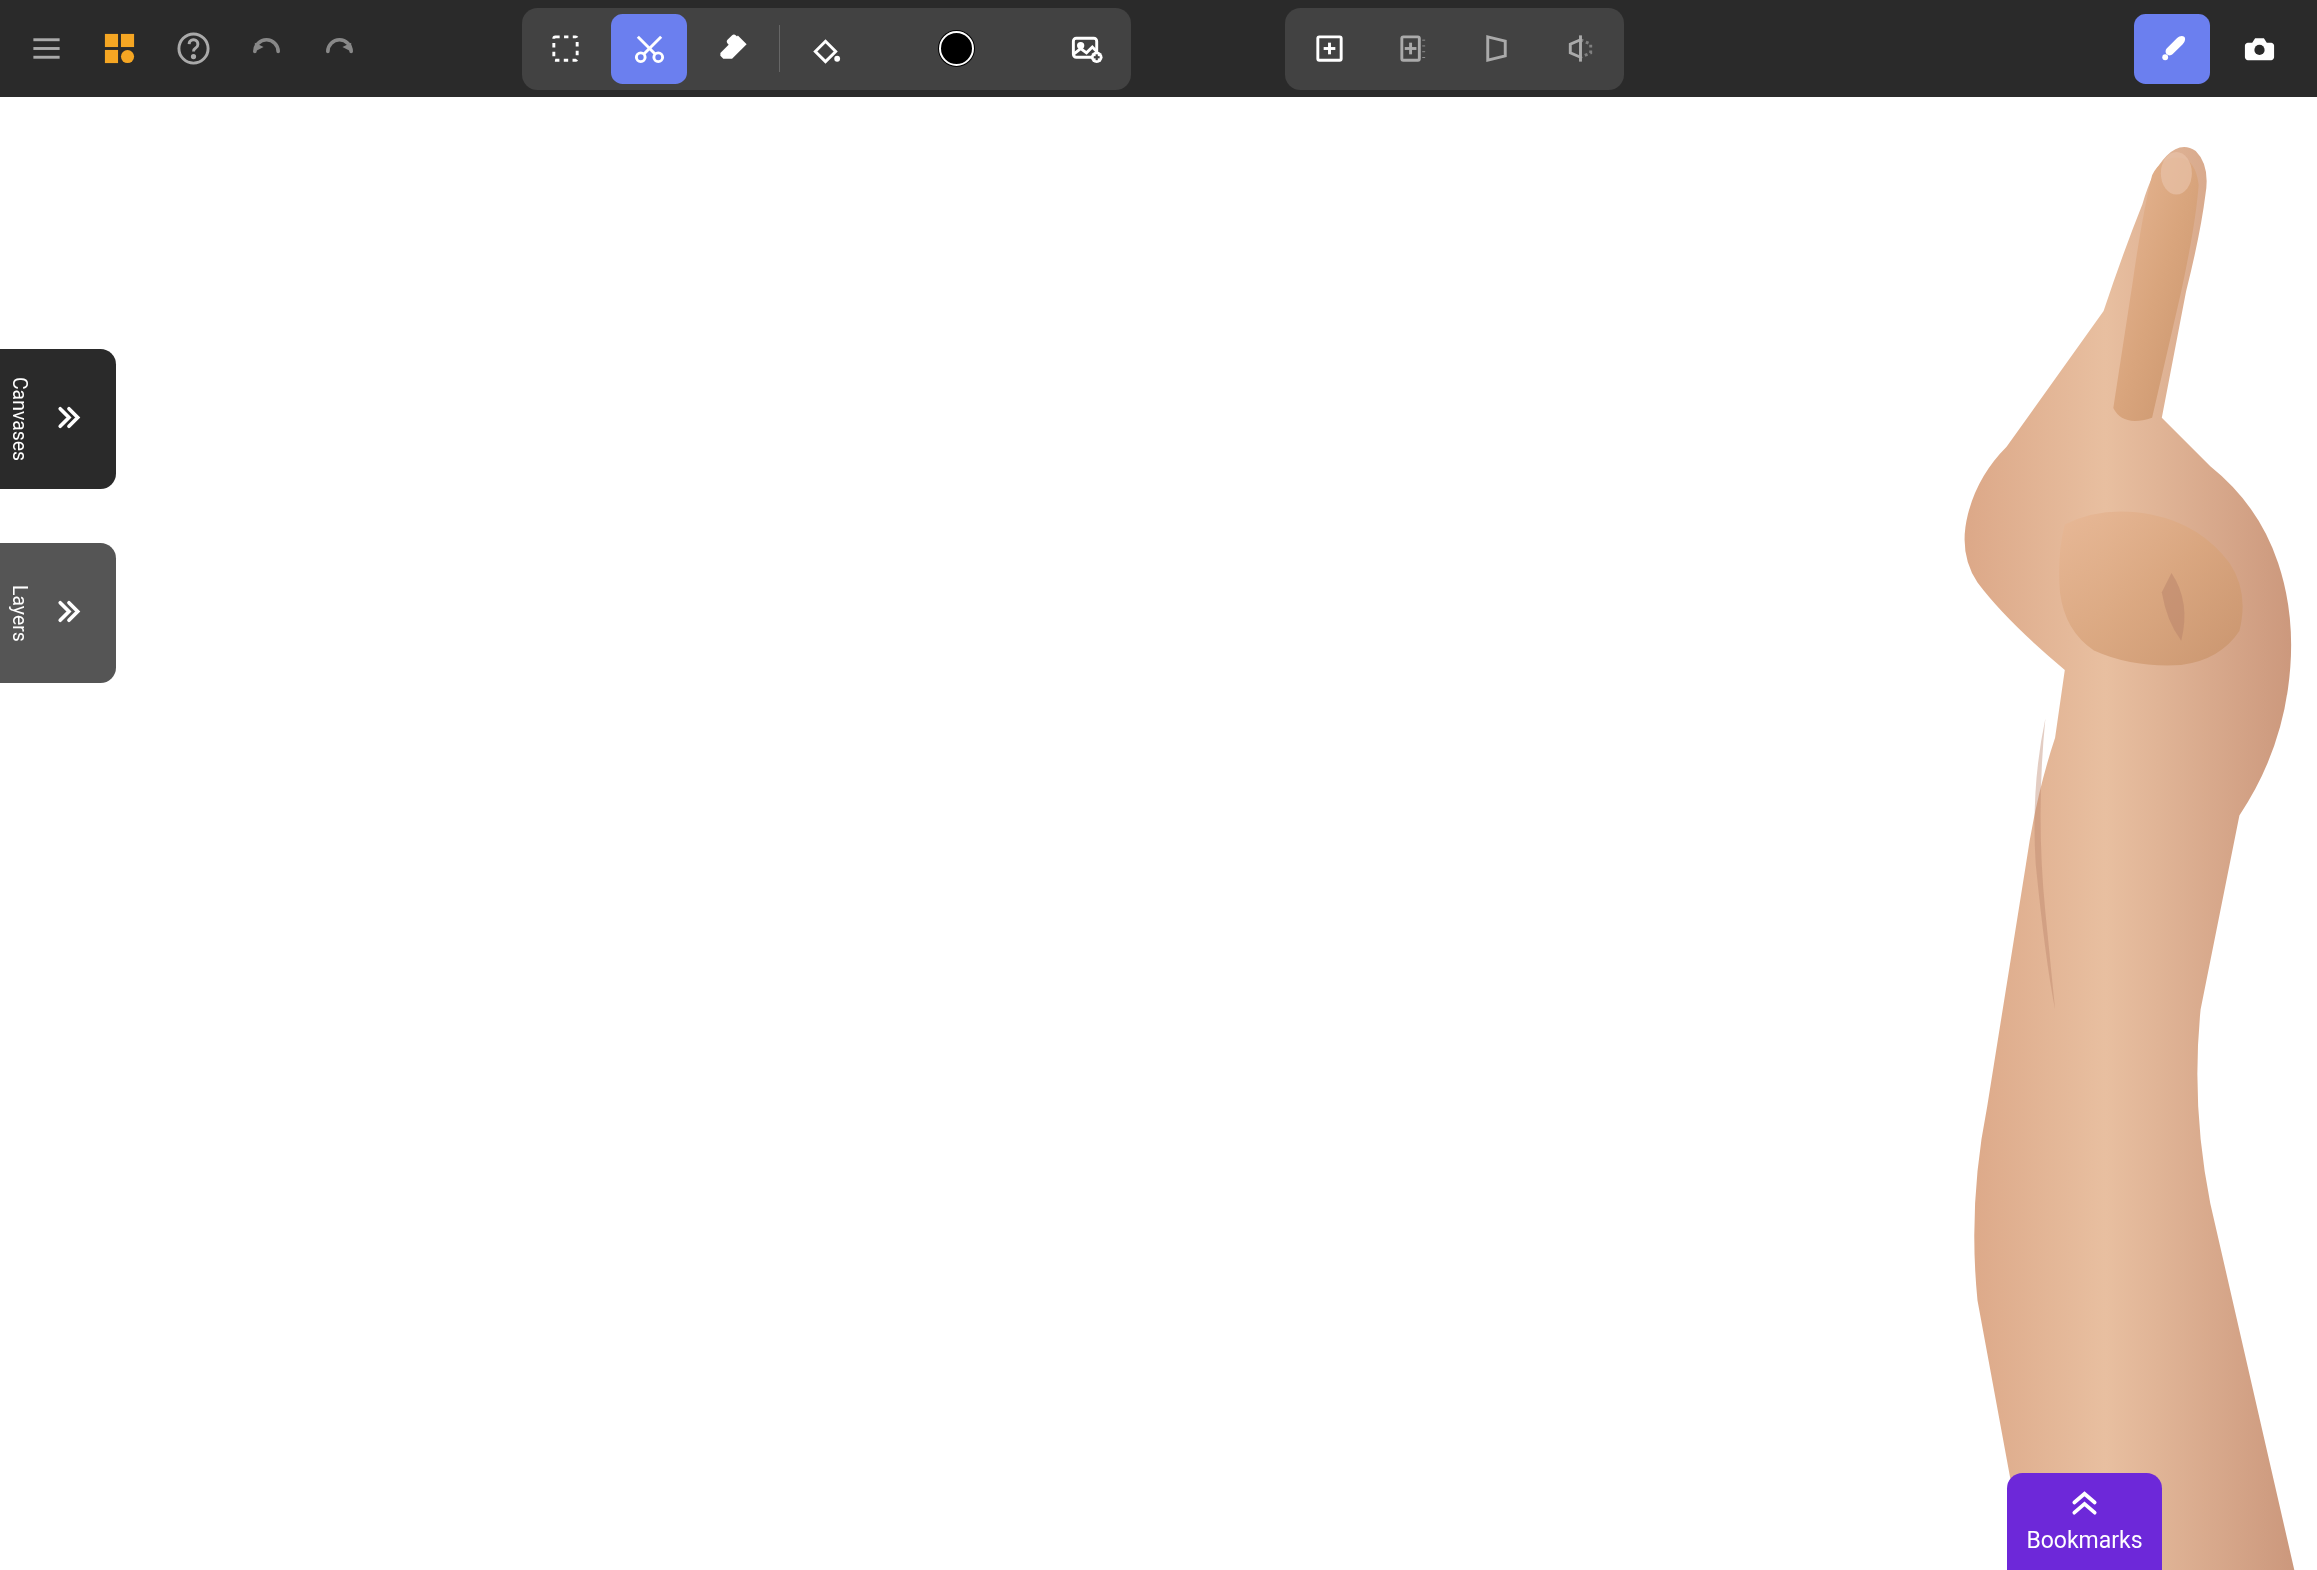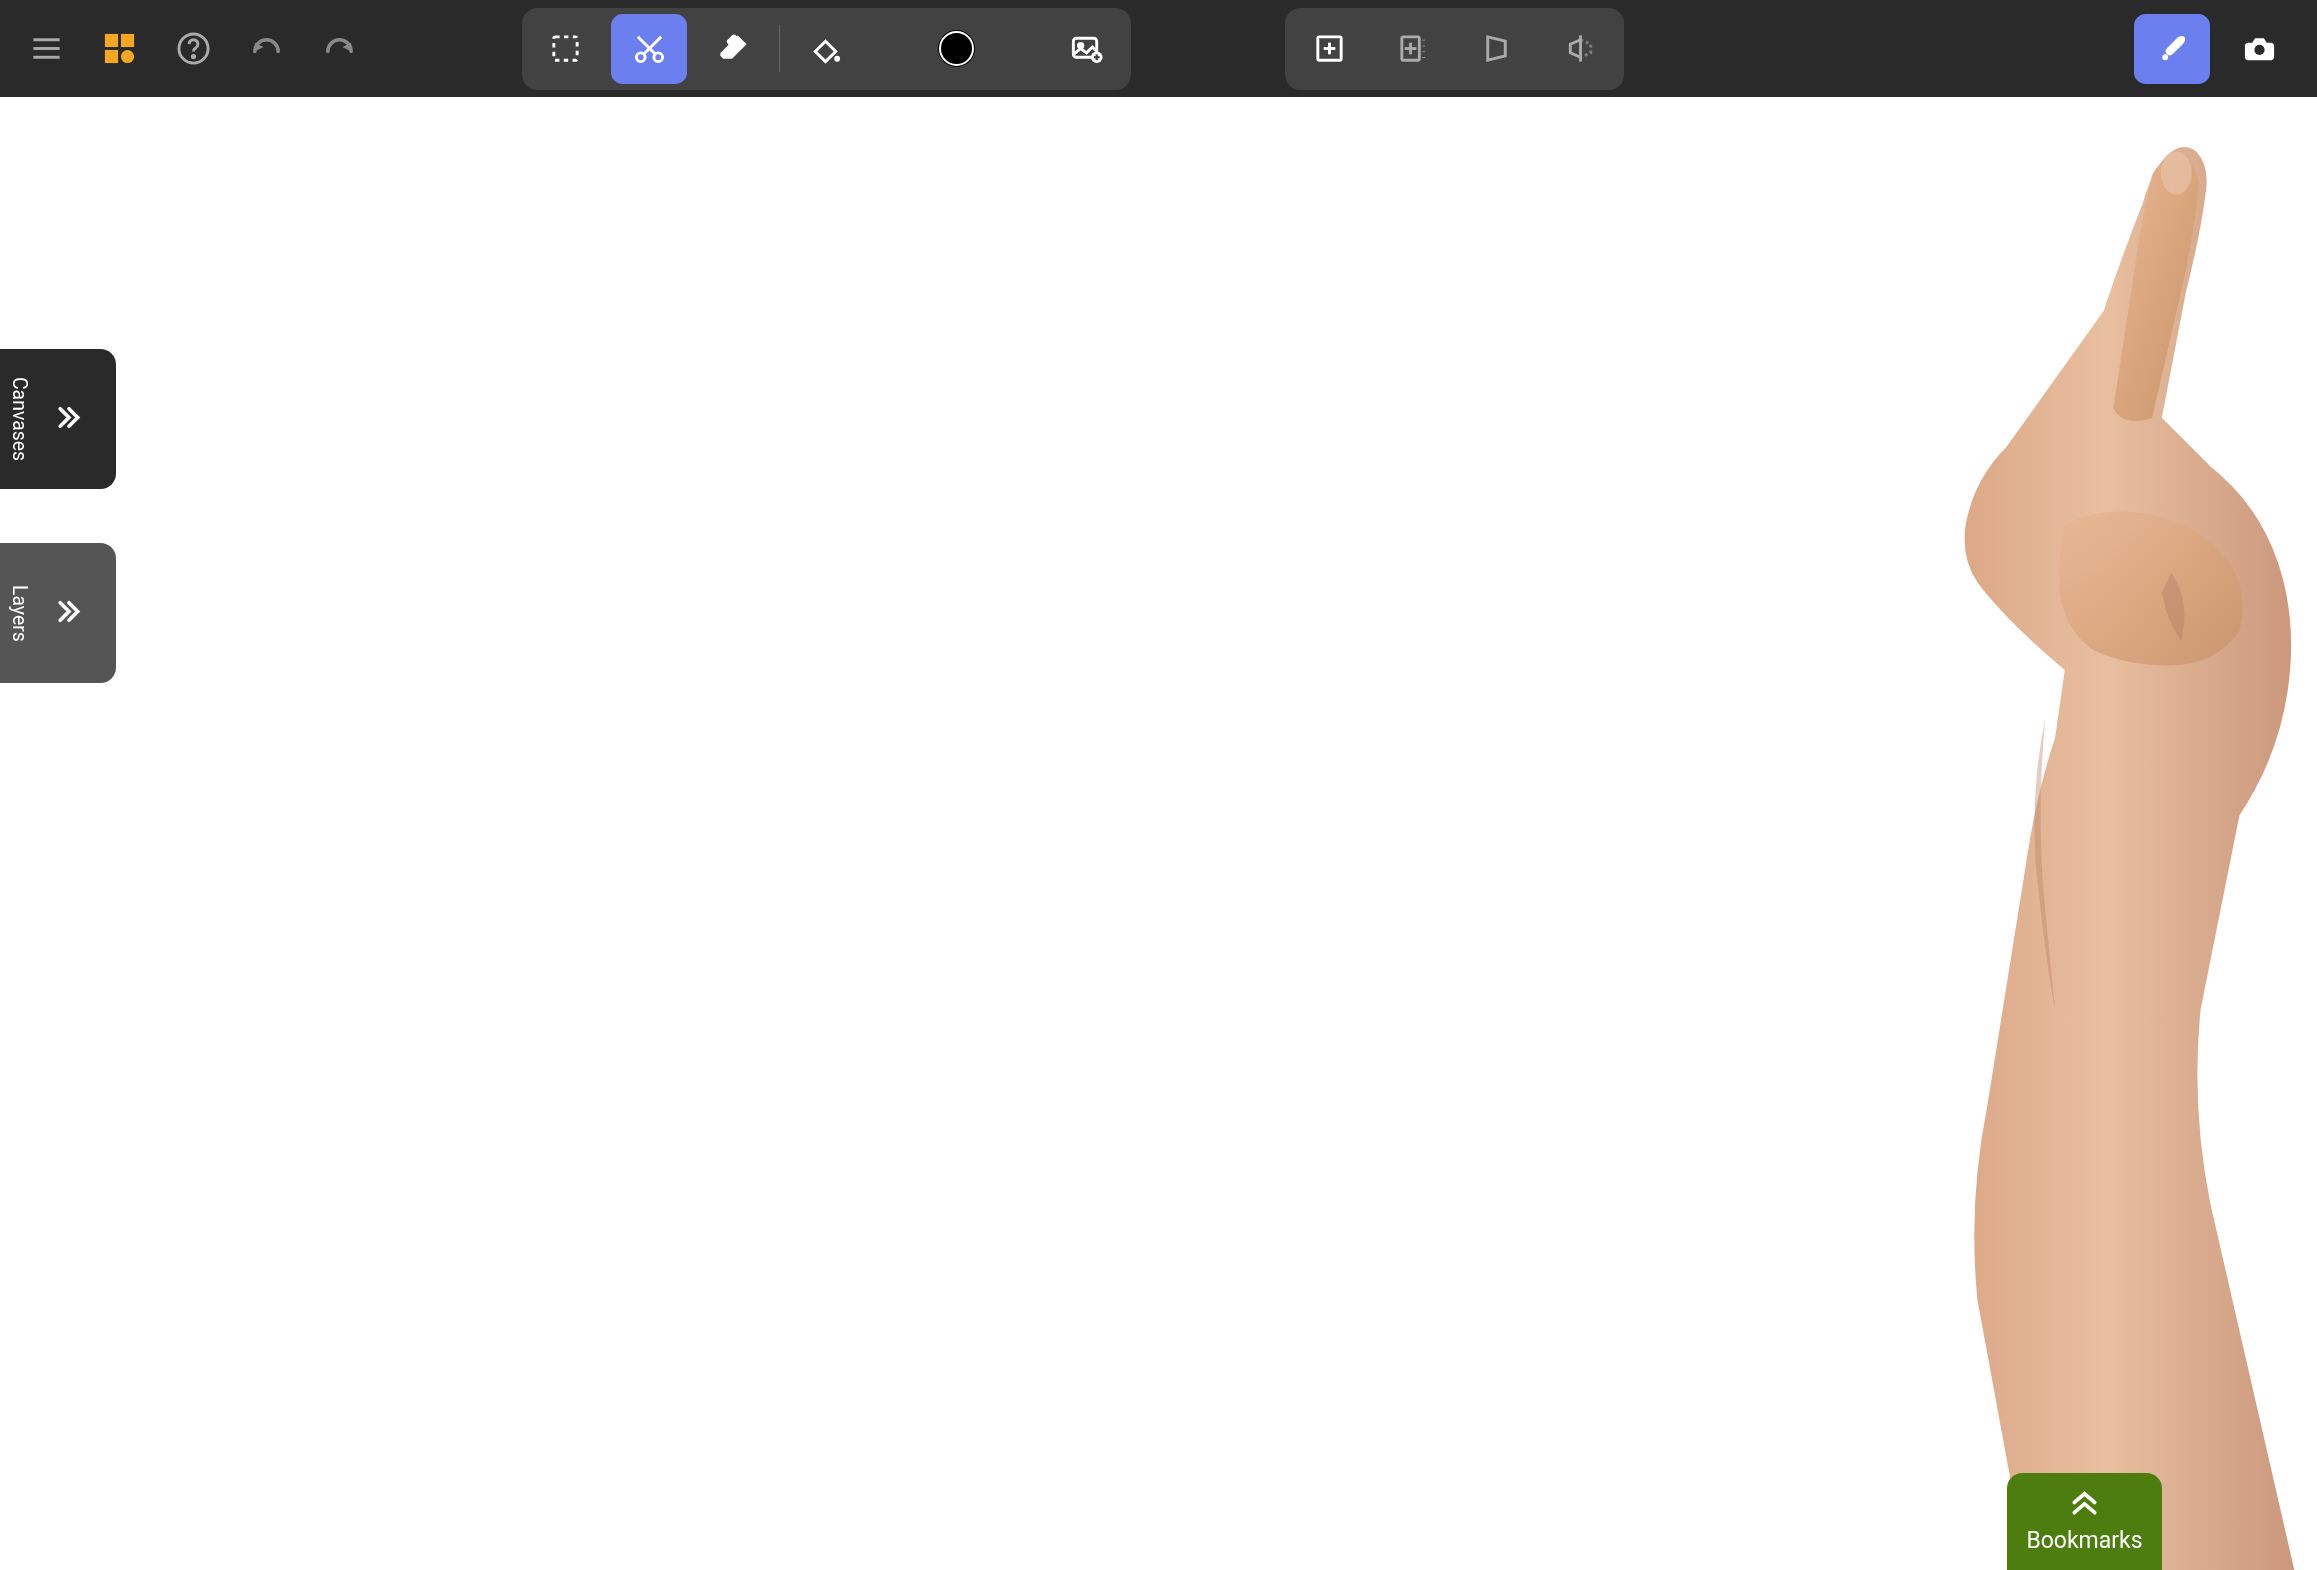--- a/index.html
+++ b/index.html
@@ -107,21 +107,21 @@
     }
     
     .panel-tab .chevrons {
       margin-left: 19.4px;
     }
     
     .bookmarks-tab {
       position: absolute;
       right: 155px;
       bottom: 0;
-      background: #4d7c0f;
+      background: #6d28d9;
       width: 155px;
       height: 97px;
       border-radius: 15.5px 15.5px 0 0;
       display: flex;
       flex-direction: column;
       align-items: center;
       justify-content: center;
       cursor: pointer;
       gap: 7.8px;
     }

